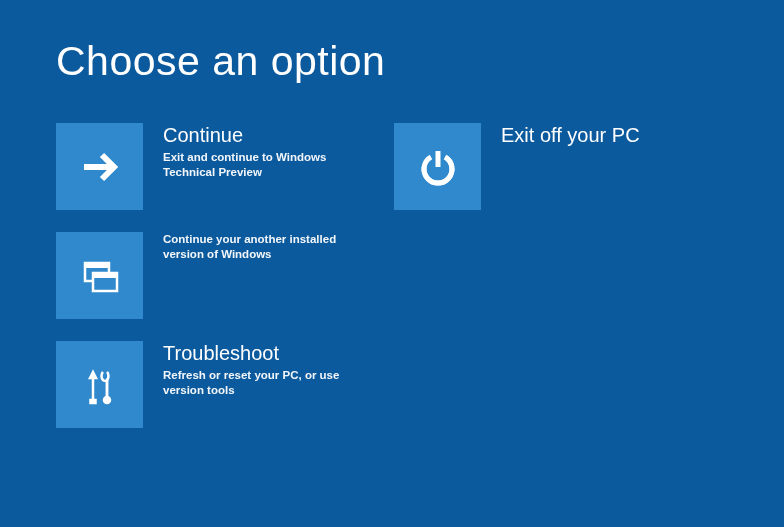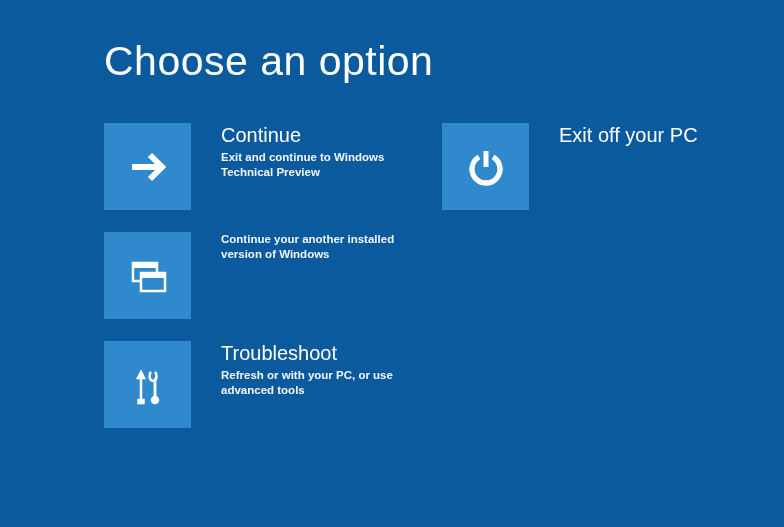--- a/index.html
+++ b/index.html
@@ -9,42 +9,42 @@
     }
     body {
       width: 784px;
       height: 527px;
       background: #0c5a9e;
       font-family: 'Segoe UI Light', 'Segoe UI', Arial, sans-serif;
       color: #ffffff;
       overflow: hidden;
     }
     .container {
-      padding: 38px 0 0 104px;
+      padding: 38px 0 0 56px;
     }
     .page-title {
       font-size: 41px;
       font-weight: 300;
       letter-spacing: 0.5px;
       margin-bottom: 38px;
     }
     .options-grid {
       display: flex;
       gap: 38px;
     }
     .column {
       display: flex;
       flex-direction: column;
       gap: 22px;
       width: 300px;
     }
     .option-tile {
       display: flex;
       align-items: flex-start;
-      gap: 30px;
+      gap: 20px;
       cursor: pointer;
     }
     .tile-icon {
       width: 87px;
       height: 87px;
       background: #2f89cc;
       display: flex;
       align-items: center;
       justify-content: center;
       flex-shrink: 0;
@@ -113,21 +113,21 @@
               <rect x="13.5" y="38" width="5" height="3" fill="#ffffff"></rect>
               <path d="M 26 10 C 24 12 24 16 26 18 C 27 19 29 19 30 18 L 30 38 C 30 40 28 40 28 40"></path>
               <path d="M 30 10 C 32 12 32 16 30 18"></path>
               <line x1="30" y1="18" x2="30" y2="36"></line>
               <ellipse cx="30" cy="38" rx="3" ry="3" fill="#ffffff"></ellipse>
             </g>
           </svg>
         </div>
         <div class="tile-text">
           <div class="tile-title">Troubleshoot</div>
-          <div class="tile-desc">Refresh or with your PC, or use advanced tools</div>
+          <div class="tile-desc">Refresh or reset your PC, or use version tools</div>
         </div>
       </div>
 
     </div>
 
     <div class="column">
 
       <div class="option-tile">
         <div class="tile-icon">
           <svg width="44" height="44" viewBox="0 0 44 44">

